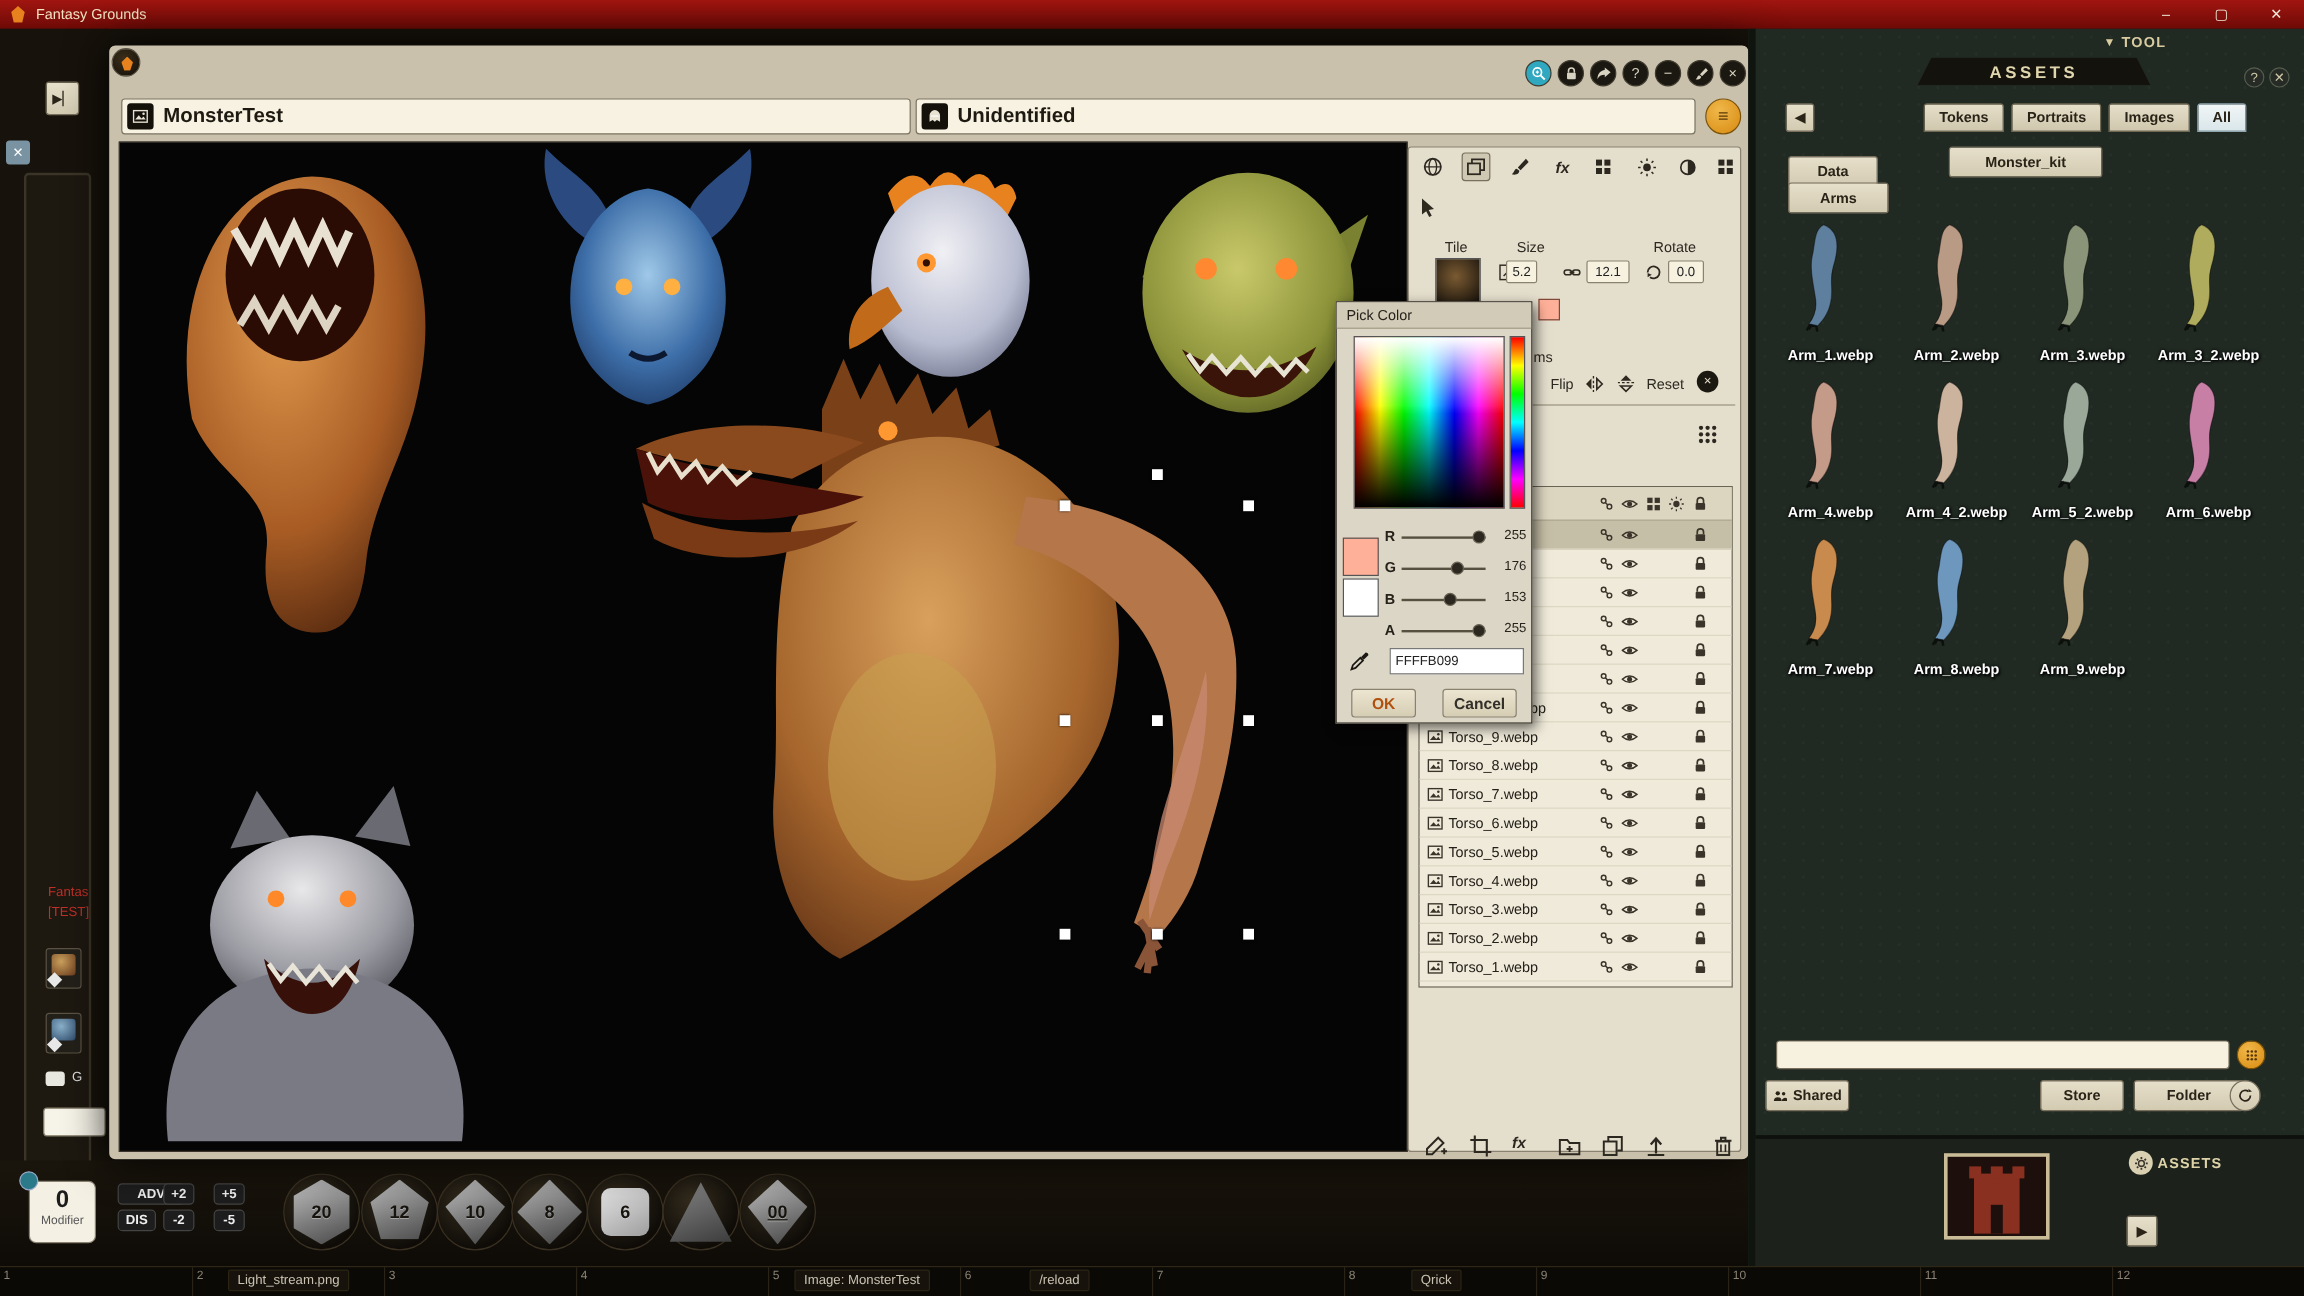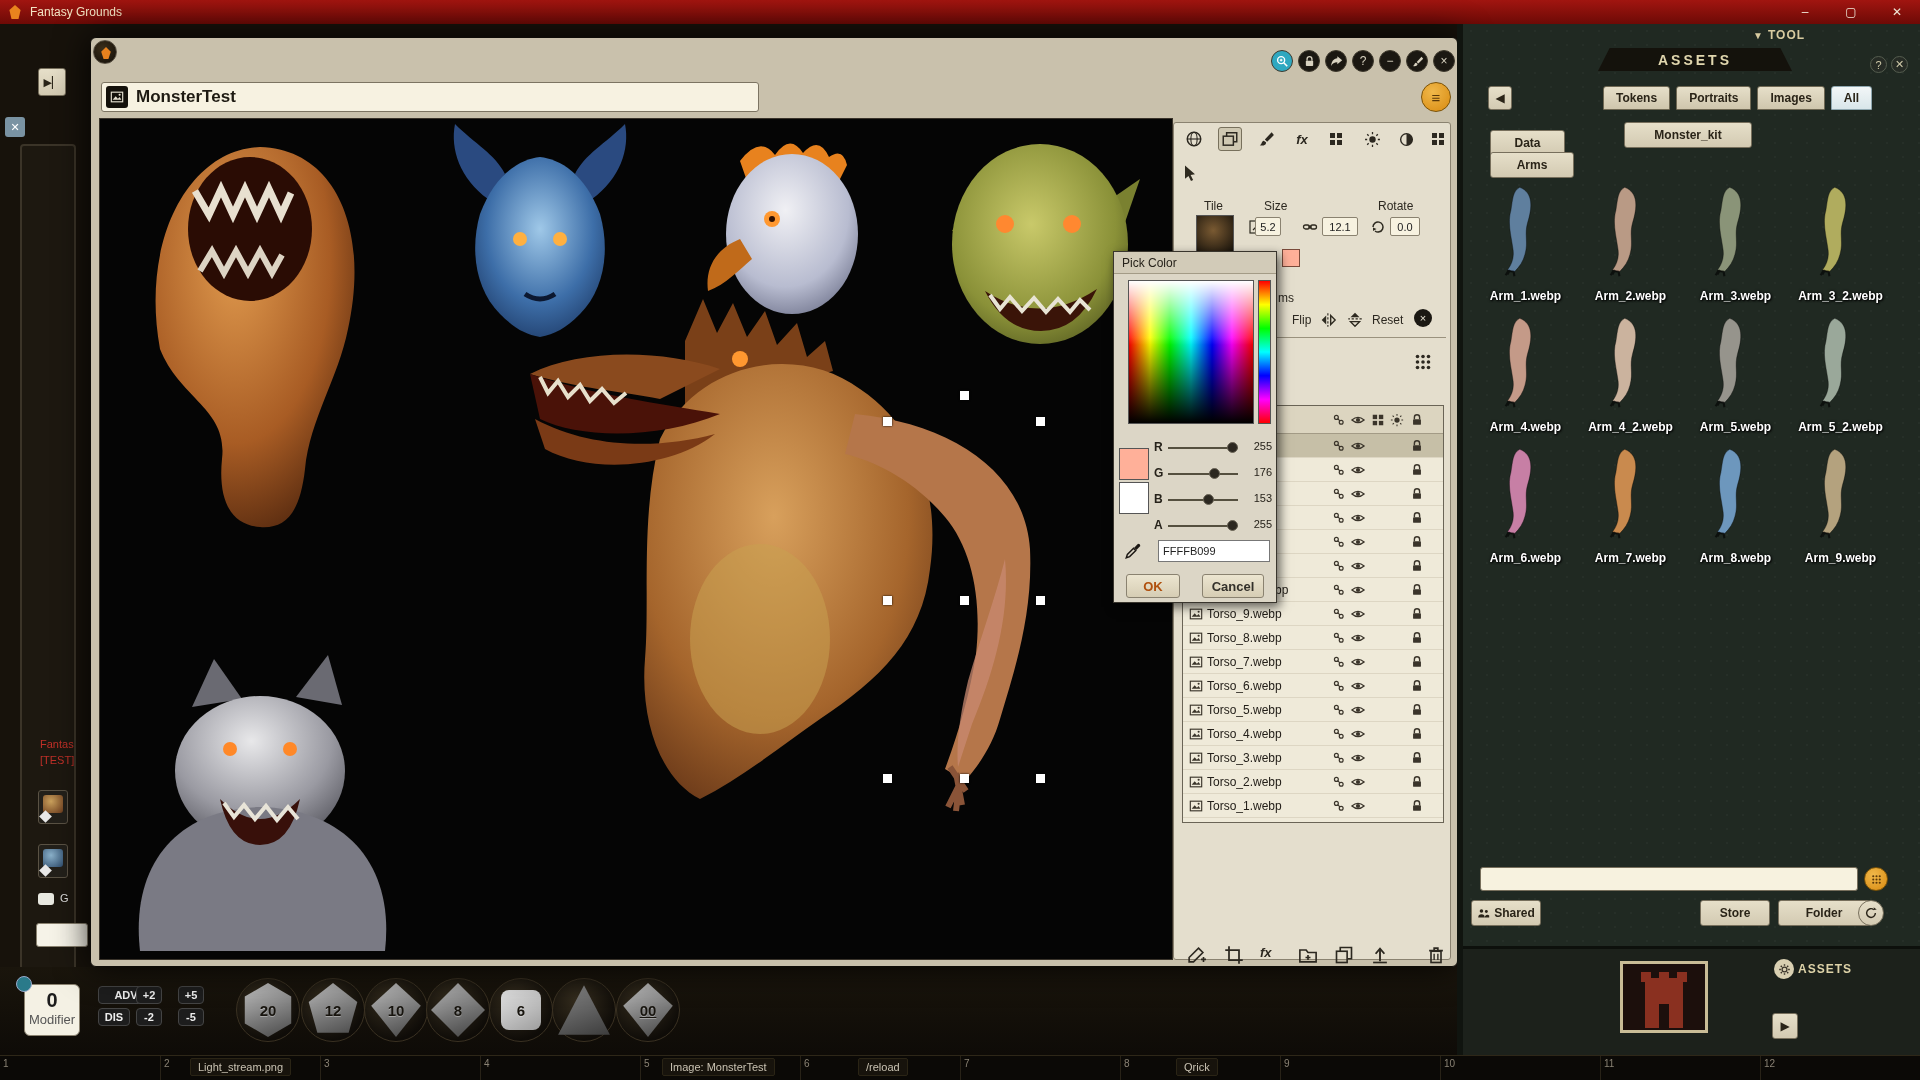--- a/index.html
+++ b/index.html
@@ -288,21 +288,21 @@
       </div>
     <div class="chat-bubble" style="left:38px;top:869px"></div>
     <span class="abs" style="left:60px;top:868px;color:#ddd;font-size:11px">G</span>
     <div class="white-field" style="left:36px;top:899px;width:52px;height:24px"></div>
   </div>
 
   <div id="bottom-bar"></div>
 
   <div id="modifier-box">
     <div style="font-size:20px;font-weight:bold;color:#1c1c1c;margin-top:4px">0</div>
-    <div style="font-size:13px;color:#555">Modifier</div>
+    <div style="font-size:10px;color:#555">Modifier</div>
   </div>
   <div class="abs" style="left:16px;top:976px;width:16px;height:16px;border-radius:50%;background:#2a7a8a;border:1px solid #9ac;z-index:3"></div>
   <div class="adv-btn" style="left:98px;top:986px;width:56px">ADV</div>
   <div class="adv-btn" style="left:136px;top:986px;width:26px">+2</div>
   <div class="adv-btn" style="left:178px;top:986px;width:26px">+5</div>
   <div class="adv-btn" style="left:98px;top:1008px;width:32px">DIS</div>
   <div class="adv-btn" style="left:136px;top:1008px;width:26px">-2</div>
   <div class="adv-btn" style="left:178px;top:1008px;width:26px">-5</div>
 
   <div class="die-slot" style="left:236px;top:978px"></div>
@@ -405,20 +405,28 @@
       </div>
     <div class="circle-icon abs" style="left:1342px;top:12px">×</div>
 
     <div class="hdr-field" style="left:10px;top:44px;width:658px">
       <span class="fi">
           <svg class="use-icon" width="14" height="14">
             <use href="#i-img"></use>
           </svg>
         </span>
       <span>MonsterTest</span>
+    </div>
+    <div class="hdr-field" style="left:672px;top:44px;width:650px">
+      <span class="fi">
+          <svg class="use-icon" width="14" height="14">
+            <use href="#i-helm"></use>
+          </svg>
+        </span>
+      <span>Unidentified</span>
     </div>
     <div class="abs" style="left:1330px;top:44px;width:30px;height:30px;border-radius:50%;background:radial-gradient(circle at 38% 32%,#f0b84a,#d88a10);border:1px solid #7a5208;color:#5a3808;display:flex;align-items:center;justify-content:center;font-size:15px">≡</div>
 
     <div id="canvas">
       <svg viewBox="0 0 1074 842" width="1074" height="842">
         <defs>
           <radialGradient id="g-worm" cx="40%" cy="30%" r="80%">
               <stop offset="0" stop-color="#e09a4e"></stop>
               <stop offset=".6" stop-color="#a85c24"></stop>
               <stop offset="1" stop-color="#4a220c"></stop>
@@ -1031,27 +1039,20 @@
         </div>
 
         <div class="asset-cell">
           <svg viewBox="0 0 100 105">
             <path d="M44 4 C60 10 58 28 53 44 C49 58 54 66 50 80 C48 88 44 94 38 100 L30 98 C36 90 38 82 36 72 C34 58 30 44 34 30 C36 18 36 8 44 4 Z" stroke="#000" stroke-opacity=".4" fill="#cbb39e"></path>
             <path d="M38 100 l-7 -1 l-3 5 M37 100 l1 5 M33 98 l-3 5" stroke="#00000099" stroke-width="2.4" fill="none"></path>
           </svg>
           <span class="asset-label">Arm_4_2.webp</span>
         </div>
 
-        <div class="asset-cell">
-          <svg viewBox="0 0 100 105">
-            <path d="M44 4 C60 10 58 28 53 44 C49 58 54 66 50 80 C48 88 44 94 38 100 L30 98 C36 90 38 82 36 72 C34 58 30 44 34 30 C36 18 36 8 44 4 Z" stroke="#000" stroke-opacity=".4" fill="#96948c"></path>
-            <path d="M38 100 l-7 -1 l-3 5 M37 100 l1 5 M33 98 l-3 5" stroke="#00000099" stroke-width="2.4" fill="none"></path>
-          </svg>
-          <span class="asset-label">Arm_5.webp</span>
-        </div>
 
         <div class="asset-cell">
           <svg viewBox="0 0 100 105">
             <path d="M44 4 C60 10 58 28 53 44 C49 58 54 66 50 80 C48 88 44 94 38 100 L30 98 C36 90 38 82 36 72 C34 58 30 44 34 30 C36 18 36 8 44 4 Z" stroke="#000" stroke-opacity=".4" fill="#9aa89a"></path>
             <path d="M38 100 l-7 -1 l-3 5 M37 100 l1 5 M33 98 l-3 5" stroke="#00000099" stroke-width="2.4" fill="none"></path>
           </svg>
           <span class="asset-label">Arm_5_2.webp</span>
         </div>
 
         <div class="asset-cell">

